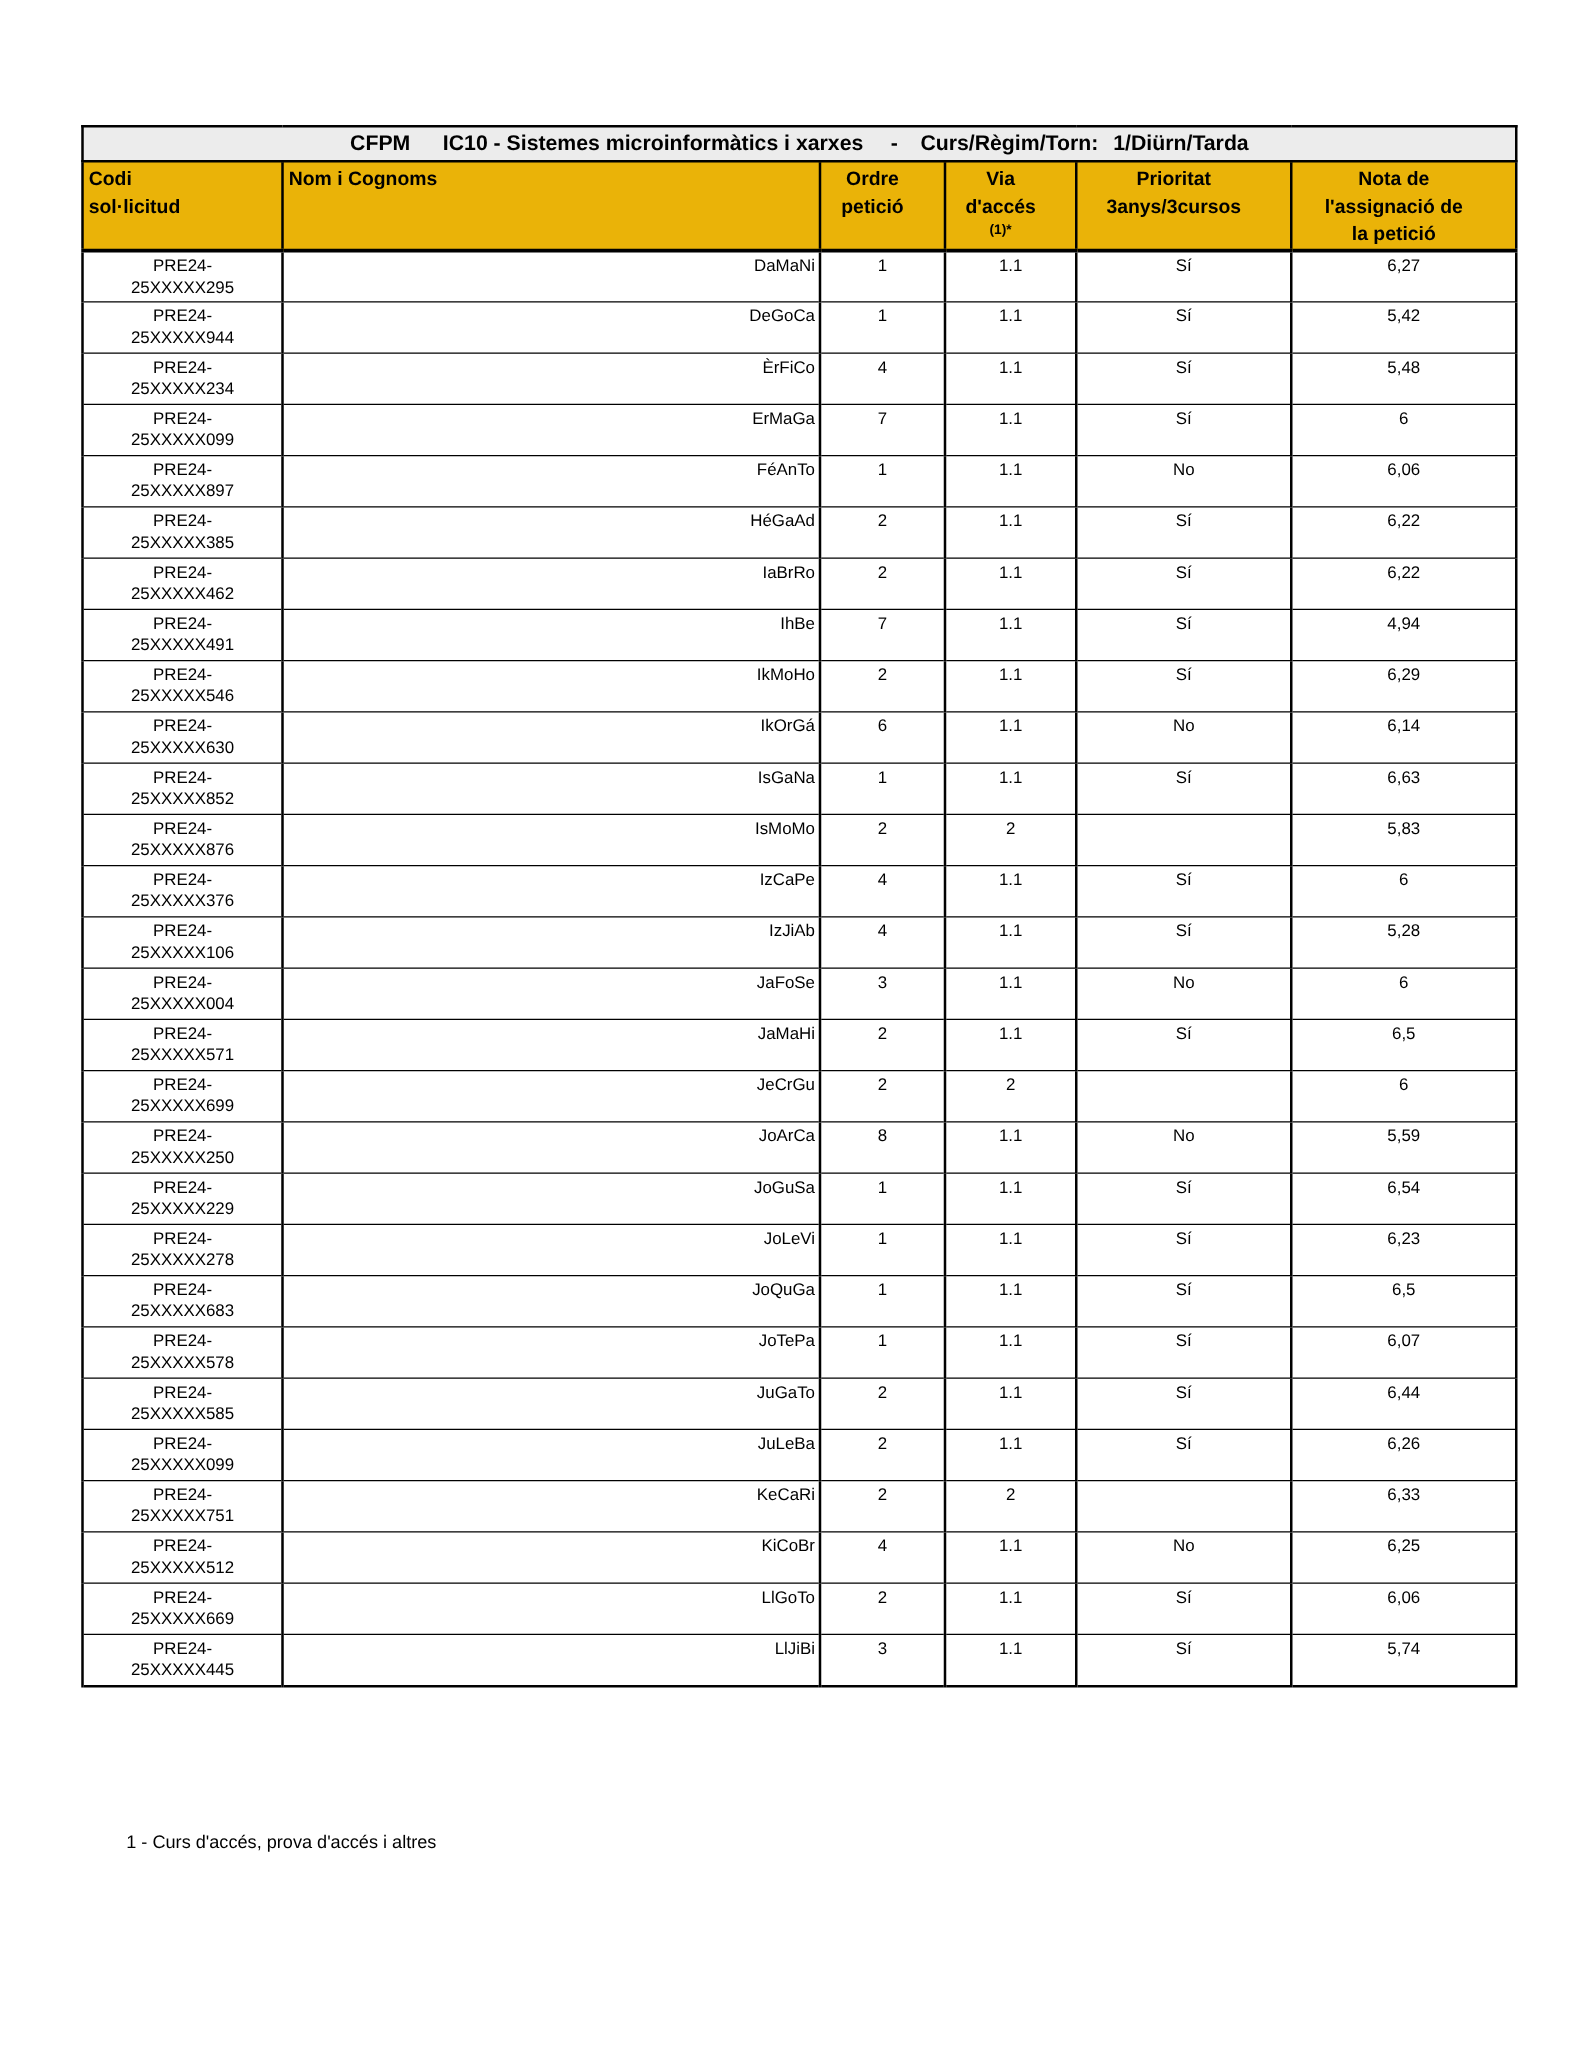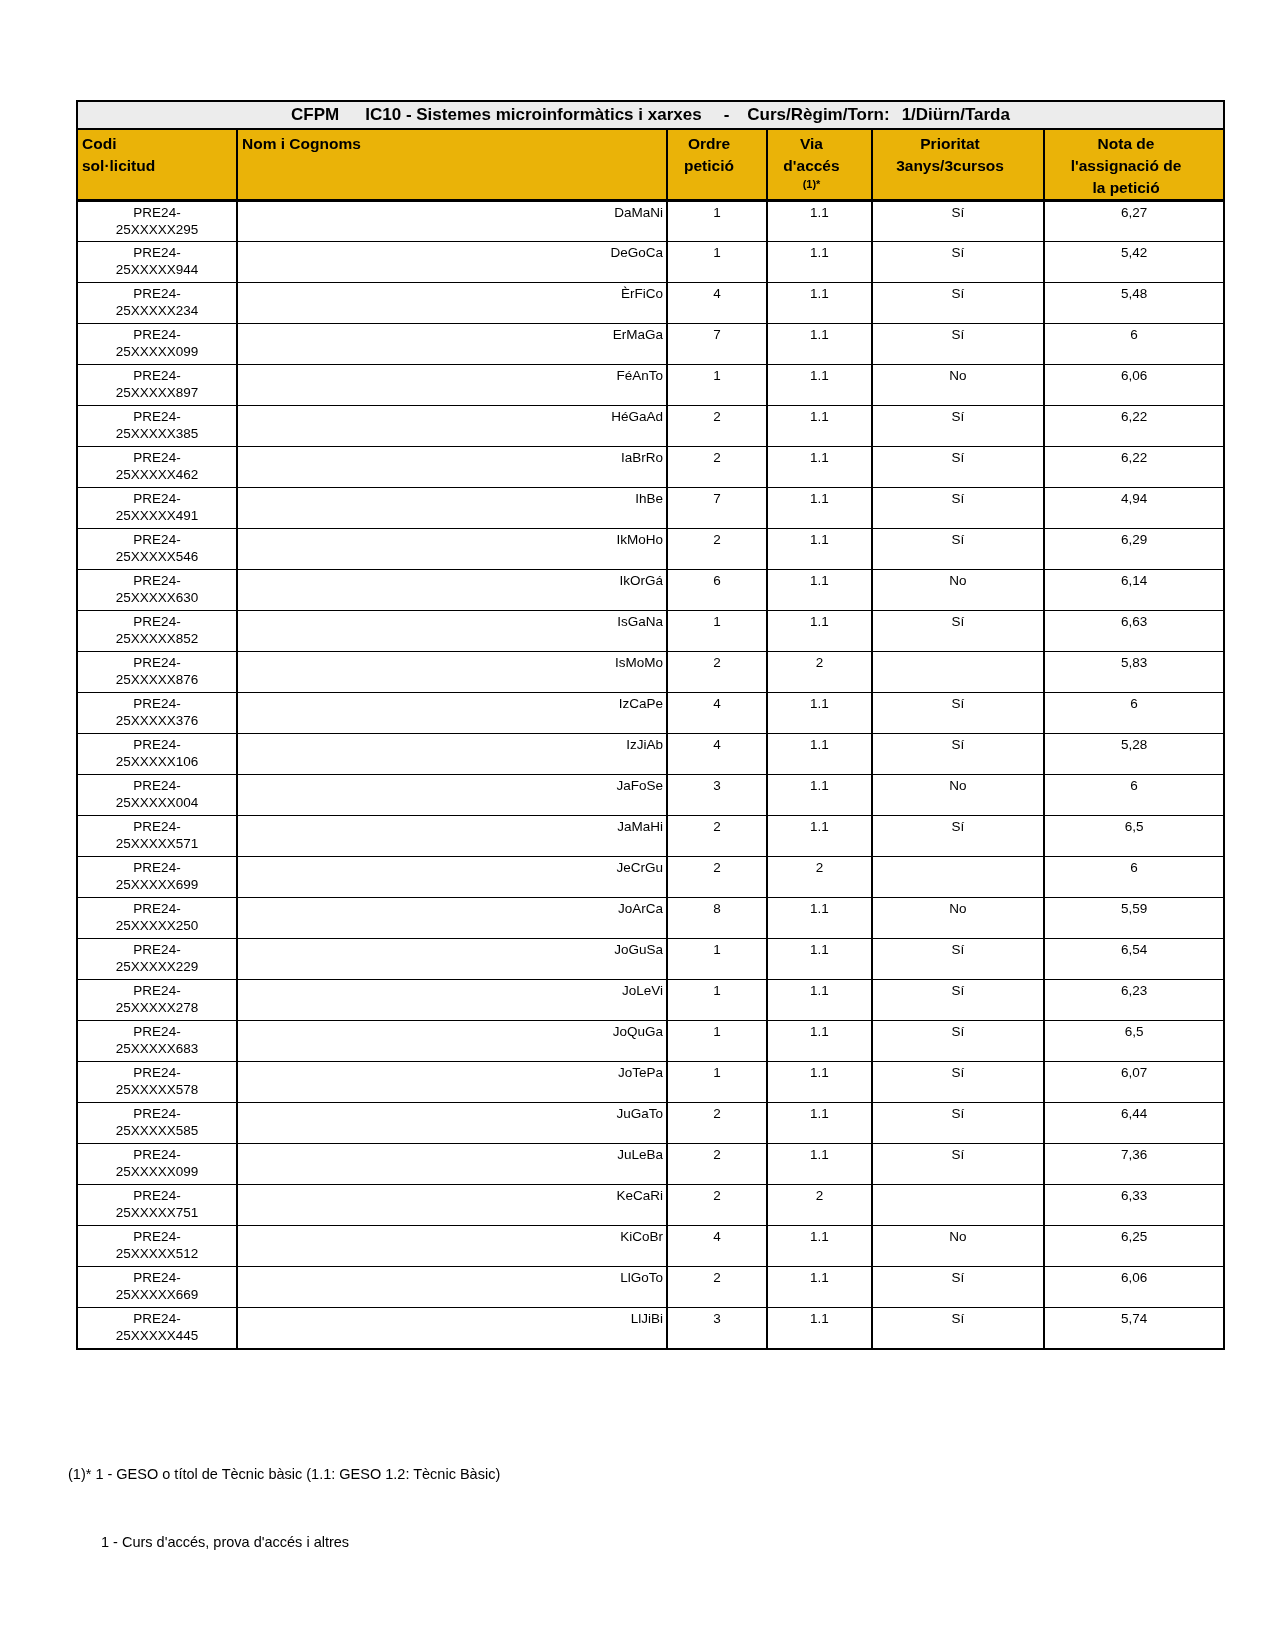--- a/index.html
+++ b/index.html
@@ -61,21 +61,21 @@
     border-bottom:1px solid #000;
     vertical-align:top;
     font-size:13.5px;
     line-height:17px;
     padding:2px 3px 0 3px;
     background:#fff;
   }
   tbody.data td.c-codi { text-align:center; }
   tbody.data td.c-nom  { text-align:right; padding-left:8px; }
   tbody.data td.c-mid  { text-align:center; }
-  table.doc-table { border:2px solid #000;margin-left:11px; }
+  table.doc-table { border:2px solid #000; }
 
   
   .footnote {
     position:absolute; left:68px; top:1418px;
     font-size:14.5px; line-height:22.5px;
     white-space:pre;
   }
   .footnote .fn-indent { margin-left:33px; }
 </style>
 </head>
@@ -412,21 +412,21 @@
 
         <tr>
           <td class="c-codi">
             <div>PRE24-</div>
             <div>25XXXXX099</div>
           </td>
           <td class="c-nom">JuLeBa</td>
           <td class="c-mid">2</td>
           <td class="c-mid">1.1</td>
           <td class="c-mid">Sí</td>
-          <td class="c-mid">7,36</td>
+          <td class="c-mid">6,26</td>
         </tr>
 
         <tr>
           <td class="c-codi">
             <div>PRE24-</div>
             <div>25XXXXX751</div>
           </td>
           <td class="c-nom">KeCaRi</td>
           <td class="c-mid">2</td>
           <td class="c-mid">2</td>
@@ -467,18 +467,17 @@
           <td class="c-mid">3</td>
           <td class="c-mid">1.1</td>
           <td class="c-mid">Sí</td>
           <td class="c-mid">5,74</td>
         </tr>
 
     </tbody>
   </table>
 
   <div class="footnote">
-    <div>(1)* 1 - GESO o títol de Tècnic bàsic (1.1: GESO 1.2: Tècnic Bàsic)</div>
     <div class="fn-indent">1 - Curs d'accés, prova d'accés i altres</div>
     
   </div>
 
 </div>
 
 </body></html>

